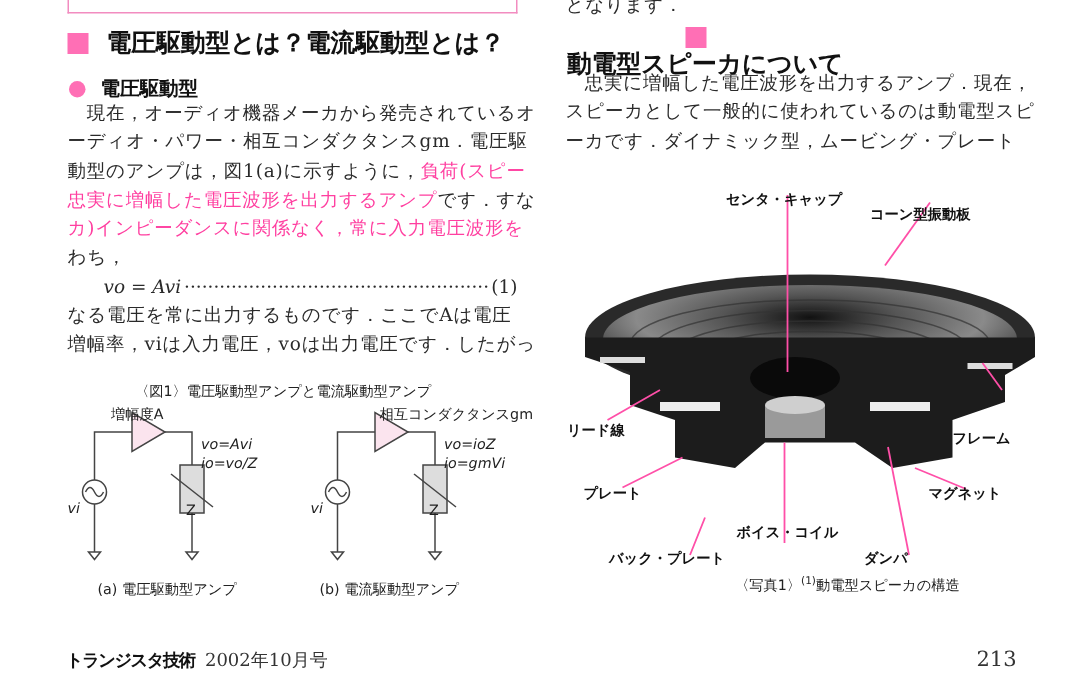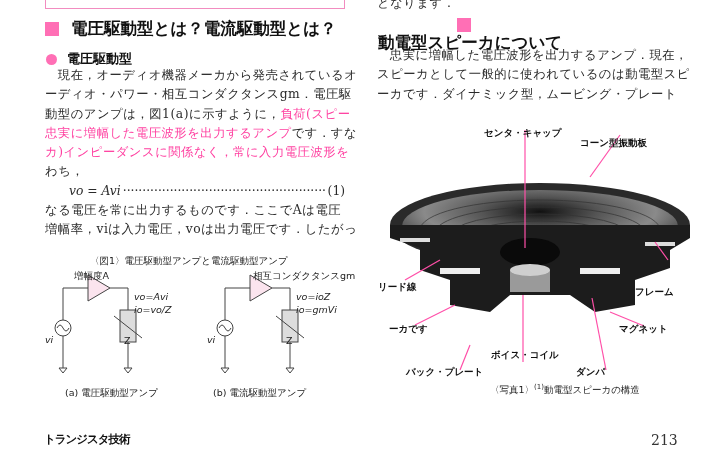--- a/index.html
+++ b/index.html
@@ -149,26 +149,27 @@
     <line x1="143" y1="232" x2="143" y2="165"></line>
     <line x1="80" y1="240" x2="90" y2="215"></line>
     <line x1="226" y1="240" x2="212" y2="168"></line>
   </g>
 </svg>
 
 <span class="abs lbl" style="left:484px; top:127px;">センタ・キャップ</span>
 <span class="abs lbl" style="left:580px; top:137px;">コーン型振動板</span>
 <span class="abs lbl" style="left:378px; top:281px;">リード線</span>
 <span class="abs lbl" style="left:635px; top:286px;">フレーム</span>
-<span class="abs lbl" style="left:389px; top:323px;">ーカです</span>
+<span class="abs lbl" style="left:389px; top:323px;">プレート</span>
 <span class="abs lbl" style="left:619px; top:323px;">マグネット</span>
 <span class="abs lbl" style="left:491px; top:349px;">ボイス・コイル</span>
 <span class="abs lbl" style="left:406px; top:366px;">バック・プレート</span>
 <span class="abs lbl" style="left:576px; top:366px;">ダンパ</span>
 
 <div class="abs cap" style="left:490px; top:383px;">
   <span>〈写真1〉</span><sup style="font-size:7px;">(1)</sup><span>動電型スピーカの構造</span>
 </div>
 
 <div class="abs" style="left:44px; top:432px; display:flex; align-items:center; gap:7px;">
   <span class="footer-l">トランジスタ技術</span>
+  <span class="footer-r">2002年10月号</span>
 </div>
 <div class="abs pageno" style="left:651px; top:432px;">213</div>
 
 </body></html>

